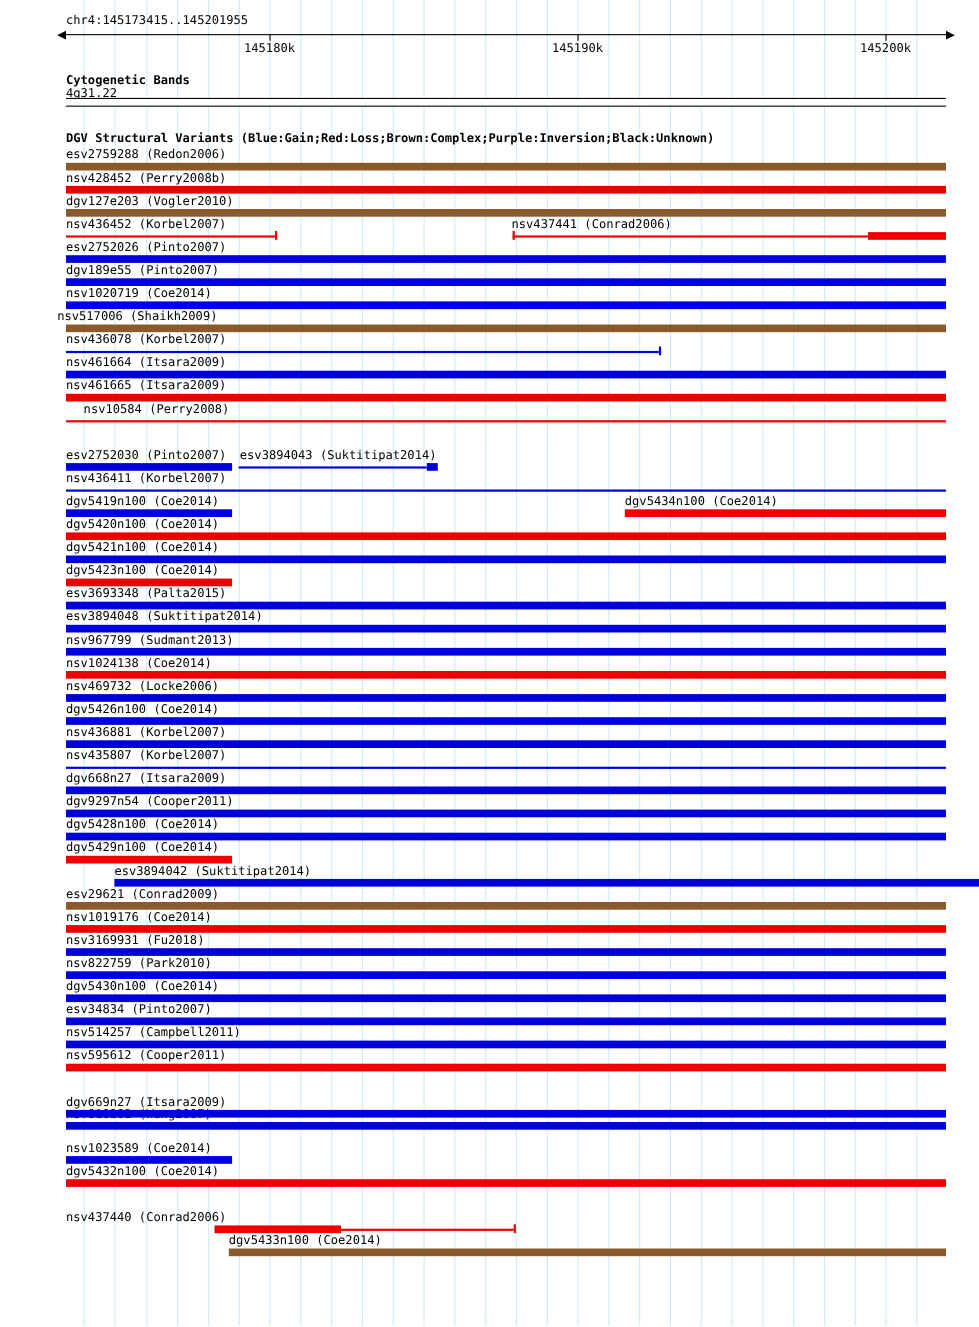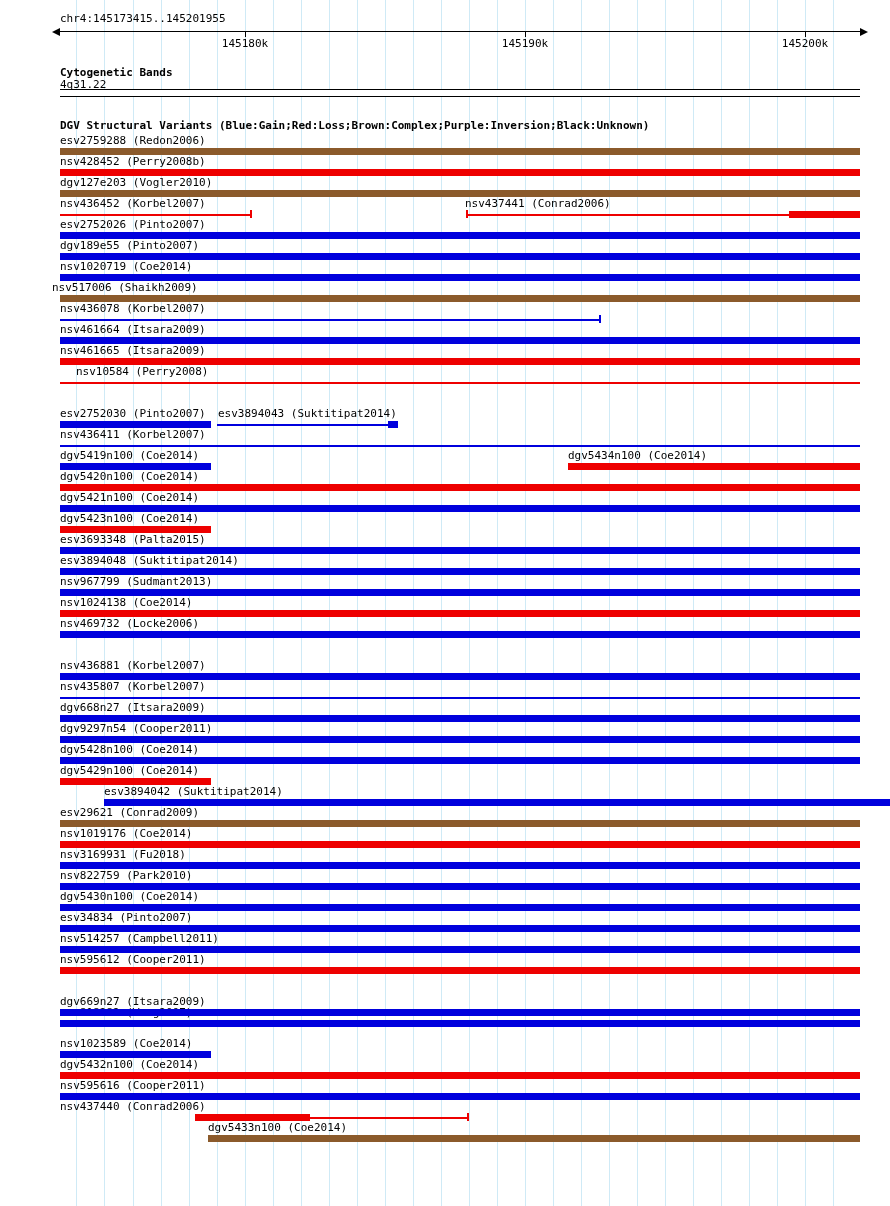--- a/index.html
+++ b/index.html
@@ -178,20 +178,24 @@
         <div class="seg-bar" style="left: 60px; width: 800px; background: rgb(0, 0, 221);"></div>
       </div>
       <div class="trackrow" style="top: 597px;">
         <div class="flabel" style="left: 60px;">nsv1024138 (Coe2014)</div>
         <div class="seg-bar" style="left: 60px; width: 800px; background: rgb(238, 0, 0);"></div>
       </div>
       <div class="trackrow" style="top: 618px;">
         <div class="flabel" style="left: 60px;">nsv469732 (Locke2006)</div>
         <div class="seg-bar" style="left: 60px; width: 800px; background: rgb(0, 0, 221);"></div>
       </div>
+      <div class="trackrow" style="top: 639px;">
+        <div class="flabel" style="left: 60px;">dgv5426n100 (Coe2014)</div>
+        <div class="seg-bar" style="left: 60px; width: 800px; background: rgb(0, 0, 221);"></div>
+      </div>
       <div class="trackrow" style="top: 660px;">
         <div class="flabel" style="left: 60px;">nsv436881 (Korbel2007)</div>
         <div class="seg-bar" style="left: 60px; width: 800px; background: rgb(0, 0, 221);"></div>
       </div>
       <div class="trackrow" style="top: 681px;">
         <div class="flabel" style="left: 60px;">nsv435807 (Korbel2007)</div>
         <div class="seg-line" style="left: 60px; width: 800px; background: rgb(0, 0, 221);"></div>
       </div>
       <div class="trackrow" style="top: 702px;">
         <div class="flabel" style="left: 60px;">dgv668n27 (Itsara2009)</div>
@@ -253,24 +257,20 @@
         <div class="flabel" style="left: 60px;">dgv669n27 (Itsara2009)</div>
         <div class="seg-bar" style="left: 60px; width: 800px; background: rgb(0, 0, 221);"></div>
       </div>
       <div class="trackrow" style="top: 1038px;">
         <div class="flabel" style="left: 60px;">nsv1023589 (Coe2014)</div>
         <div class="seg-bar" style="left: 60px; width: 151px; background: rgb(0, 0, 221);"></div>
       </div>
       <div class="trackrow" style="top: 1059px;">
         <div class="flabel" style="left: 60px;">dgv5432n100 (Coe2014)</div>
         <div class="seg-bar" style="left: 60px; width: 800px; background: rgb(238, 0, 0);"></div>
-      </div>
-      <div class="trackrow" style="top: 1080px;">
-        <div class="flabel" style="left: 60px;">nsv595616 (Cooper2011)</div>
-        <div class="seg-bar" style="left: 60px; width: 800px; background: rgb(0, 0, 221);"></div>
       </div>
       <div class="trackrow" style="top: 1101px;">
         <div class="flabel" style="left: 60px;">nsv437440 (Conrad2006)</div>
         <div class="seg-bar" style="left: 195px; width: 115px; background: rgb(238, 0, 0);"></div>
         <div class="seg-line" style="left: 310px; width: 157px; background: rgb(238, 0, 0);"></div>
         <div class="seg-tick" style="left: 467px; background: rgb(238, 0, 0);"></div>
       </div>
       <div class="trackrow" style="top: 1122px;">
         <div class="flabel" style="left: 208px;">dgv5433n100 (Coe2014)</div>
         <div class="seg-bar" style="left: 208px; width: 652px; background: rgb(139, 90, 43);"></div>

